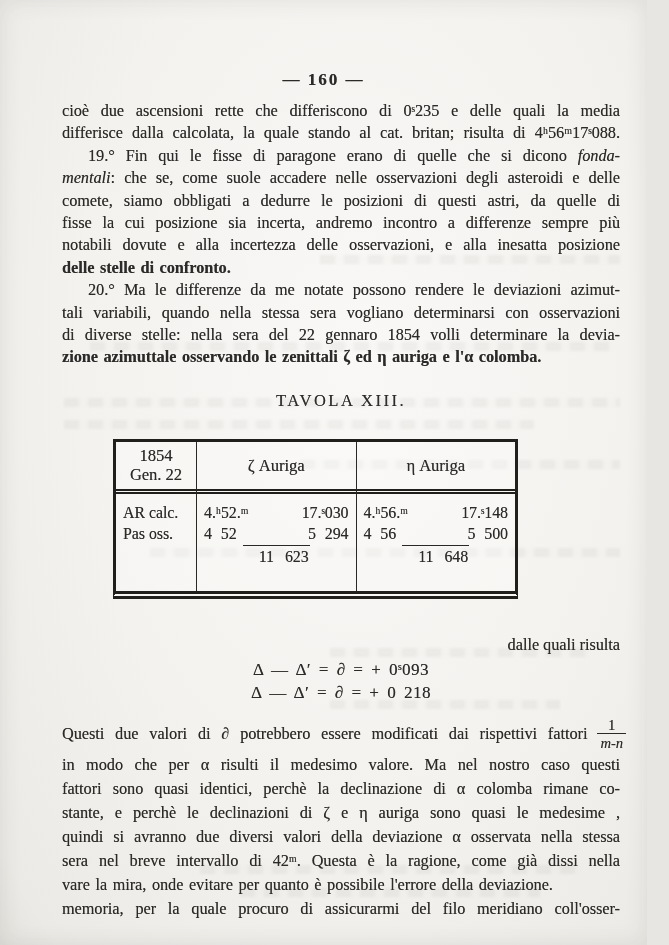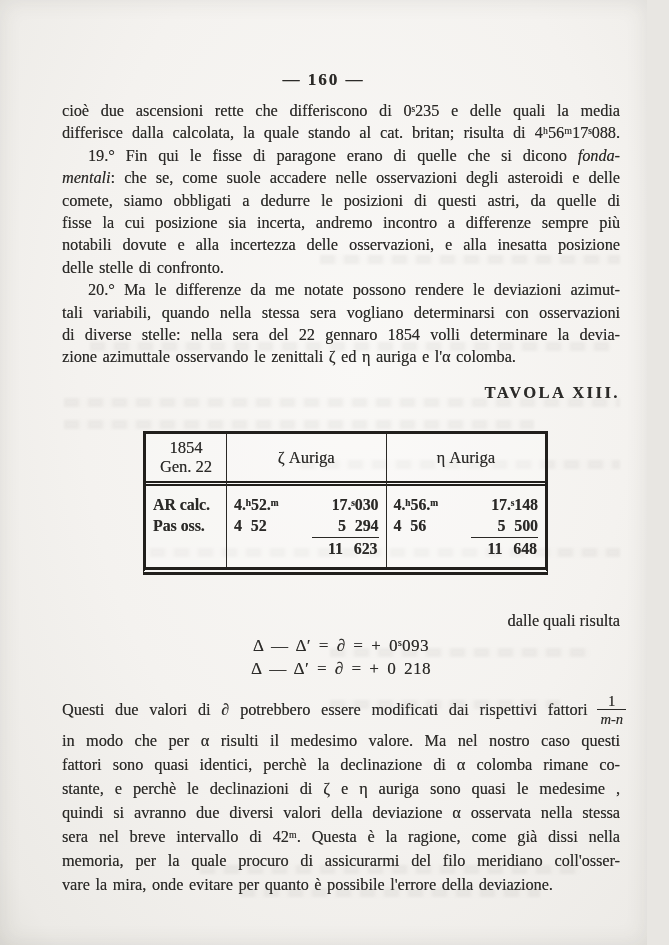--- a/index.html
+++ b/index.html
@@ -26,61 +26,61 @@
     text-align:center; font-size:17px; font-weight:bold;
     letter-spacing:2px; height:24px; margin-bottom:6px;
   }
 
   .bodyline {
     font-size:16.2px; line-height:22.4px; height:22.4px;
     white-space:normal;
     text-align:justify; text-align-last:justify;
     word-spacing:1.5px;
   }
-  .bodyline.nojust { text-align-last:auto; }
+  .bodyline.nojust { text-align-last:auto;font-weight:bold; }
   .bodyline.indent { text-indent:26px; }
   .it { font-style:italic; }
 
   .closingline { font-size:16.2px; line-height:24px; height:24px;
     text-align:justify; text-align-last:justify; word-spacing:1.5px; }
   .closingline.nojust { text-align-last:auto; }
 
   .tav-caption {
-    margin-top:14px; height:22px; text-align:right;
-    font-size:16.5px; font-weight:bold; letter-spacing:2.5px;
+    margin-top:22px; height:22px; text-align:center;
+    font-size:16.5px; font-weight:normal; letter-spacing:2.5px;
   }
 
   .t-frame {
     position:relative;
-    margin:26px 0 0 81px;
+    margin:26px 0 0 51px;
     width:405px;
     display:flex;
     border:3px solid #211f1c;
     border-bottom:8px double #211f1c;
     box-sizing:border-box;
     background:rgba(255,255,255,0.25);
   }
   .t-col { box-sizing:border-box; display:flex; flex-direction:column; }
   .t-col + .t-col { border-left:1.6px solid #2a2825; }
   .t-col-date  { width:80px; }
   .t-col-star  { width:107px; flex:1; }
   .t-head {
     height:47px; display:flex; flex-direction:column;
     align-items:center; justify-content:center;
     border-bottom:5px double #211f1c;
     font-size:16.5px; line-height:19px;
   }
-  .t-body { padding:8px 7px 3px 7px;font-weight:bold; }
+  .t-body { padding:8px 7px 19px 7px; }
   .t-rowlabel { font-size:15.8px; line-height:21px; height:21px; white-space:pre; }
   .t-vals {
     display:flex; justify-content:space-between;
     font-size:15.8px; line-height:21px; height:21px; white-space:pre;text-align:right;
   }
   .t-vals .vgrp { word-spacing:5px; }
-  .t-sumrow { height:27px; text-align:right; padding-top:1px; }
+  .t-sumrow { height:27px; text-align:center; padding-top:1px; }
   .t-sum {
     display:inline-block; border-top:1.6px solid #2a2825;
     padding:2px 1px 0 16px; font-size:15.8px; word-spacing:7px; white-space:pre;
   }
 
   .dalle { margin-top:37px; font-size:16.2px; height:22px;text-align:right; }
   .formula {
     text-align:center; font-size:17px; line-height:23px; height:23px;
     letter-spacing:0.5px; word-spacing:3px;
   }
@@ -186,17 +186,17 @@
         <span class="num">1</span>
         <span class="den">m-n</span>
       </span>
     </div>
 
     <div class="closingline">in modo che per α risulti il medesimo valore. Ma nel nostro caso questi</div>
     <div class="closingline">fattori sono quasi identici, perchè la declinazione di α colomba rimane co-</div>
     <div class="closingline">stante, e perchè le declinazioni di ζ e η auriga sono quasi le medesime ,</div>
     <div class="closingline">quindi si avranno due diversi valori della deviazione α osservata nella stessa</div>
     <div class="closingline">sera nel breve intervallo di 42ᵐ. Questa è la ragione, come già dissi nella</div>
+    <div class="closingline nojust">vare la mira, onde evitare per quanto è possibile l'errore della deviazione.</div>
     <div class="closingline">memoria, per la quale procuro di assicurarmi del filo meridiano coll'osser-</div>
-    <div class="closingline nojust">vare la mira, onde evitare per quanto è possibile l'errore della deviazione.</div>
 
   </div>
 </div>
 
 </body></html>

